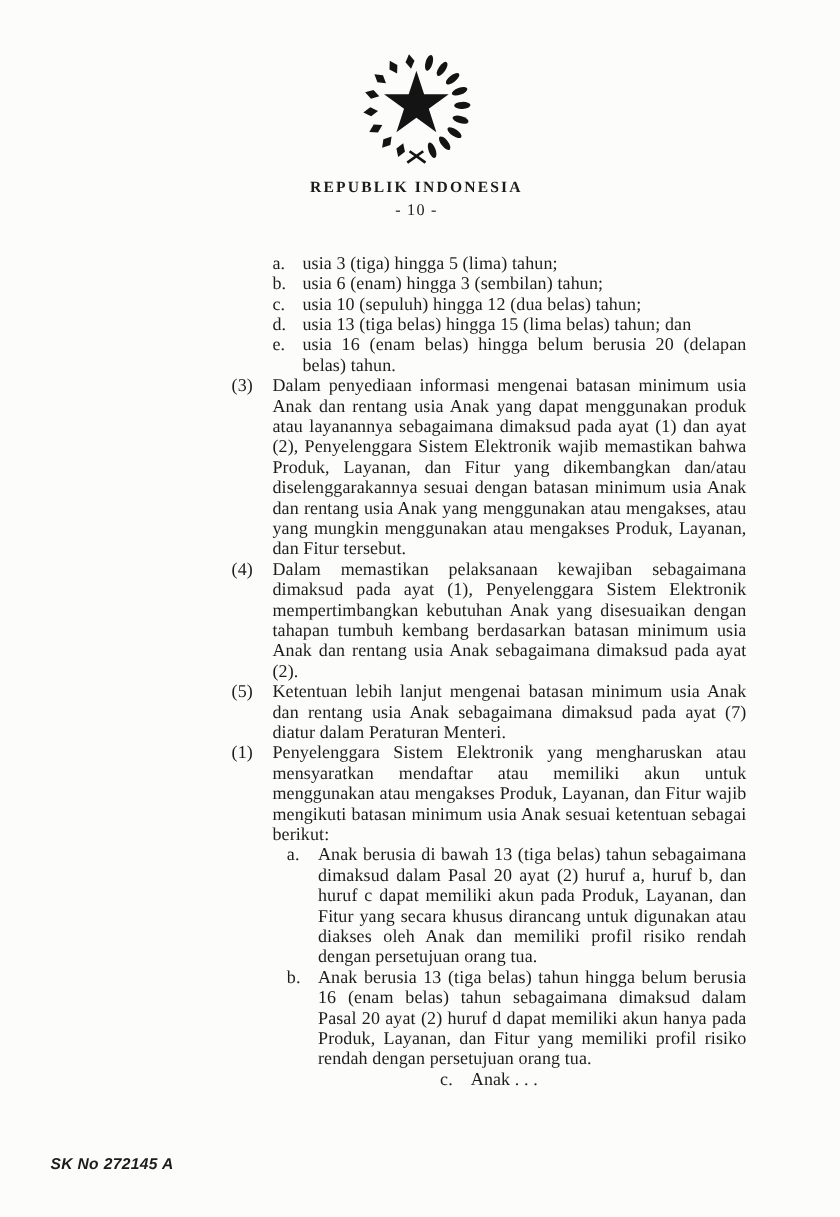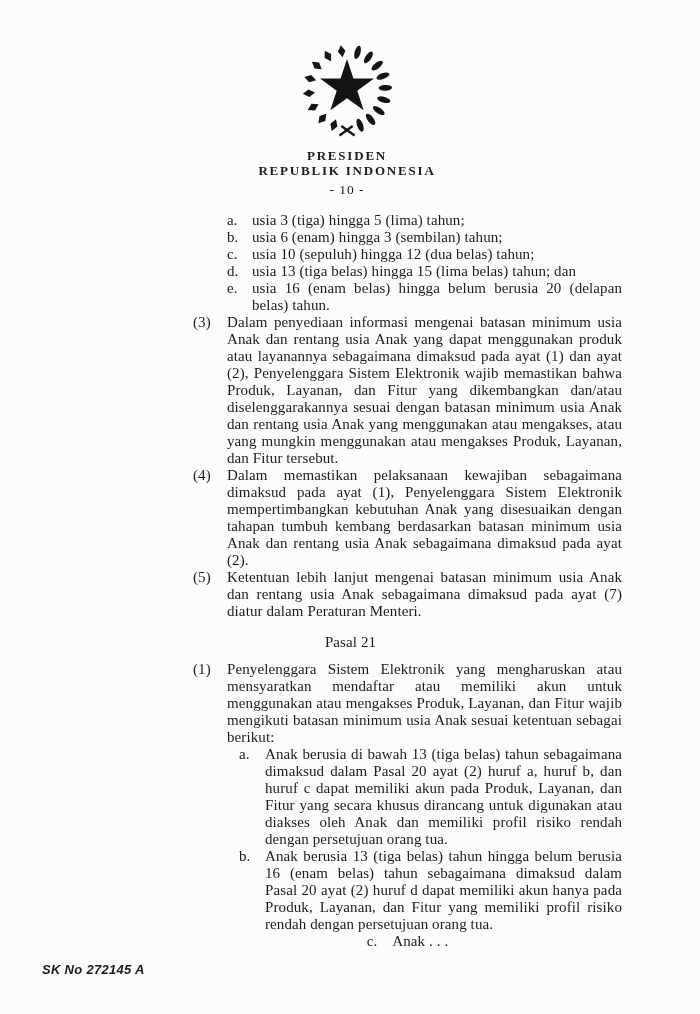--- a/index.html
+++ b/index.html
@@ -107,21 +107,20 @@
               <ellipse cx="55" cy="11.5" rx="3.1" ry="7.2"></ellipse>
             </g>
         </g>
 
         <g stroke="#141414" stroke-width="2.4" fill="none">
           <path d="M47,101 L61,91"></path>
           <path d="M63,101 L49,91"></path>
         </g>
       </g>
     </svg>
-    <div class="inst">PRESIDEN</div>
     <div class="inst">REPUBLIK INDONESIA</div>
     <div class="pageno">- 10 -</div>
   </div>
 
   <div class="body-text">
 
     <div class="age-list">
       <div class="row">
         <span class="marker">a.</span>
         <span class="ptxt">usia 3 (tiga) hingga 5 (lima) tahun;</span>
@@ -152,21 +151,20 @@
     <div class="row ayat-row">
       <span class="marker">(4)</span>
       <span class="ptxt">Dalam memastikan pelaksanaan kewajiban sebagaimana dimaksud pada ayat (1), Penyelenggara Sistem Elektronik mempertimbangkan kebutuhan Anak yang disesuaikan dengan tahapan tumbuh kembang berdasarkan batasan minimum usia Anak dan rentang usia Anak sebagaimana dimaksud pada ayat (2).</span>
     </div>
 
     <div class="row ayat-row">
       <span class="marker">(5)</span>
       <span class="ptxt">Ketentuan lebih lanjut mengenai batasan minimum usia Anak dan rentang usia Anak sebagaimana dimaksud pada ayat (7) diatur dalam Peraturan Menteri.</span>
     </div>
 
-    <div class="heading">Pasal 21</div>
 
     <div class="row ayat-row">
       <span class="marker">(1)</span>
       <span class="ptxt">Penyelenggara Sistem Elektronik yang mengharuskan atau mensyaratkan mendaftar atau memiliki akun untuk menggunakan atau mengakses Produk, Layanan, dan Fitur wajib mengikuti batasan minimum usia Anak sesuai ketentuan sebagai berikut:</span>
     </div>
 
     <div class="sub-list">
       <div class="row">
         <span class="marker">a.</span>
         <span class="ptxt">Anak berusia di bawah 13 (tiga belas) tahun sebagaimana dimaksud dalam Pasal 20 ayat (2) huruf a, huruf b, dan huruf c dapat memiliki akun pada Produk, Layanan, dan Fitur yang secara khusus dirancang untuk digunakan atau diakses oleh Anak dan memiliki profil risiko rendah dengan persetujuan orang tua.</span>

